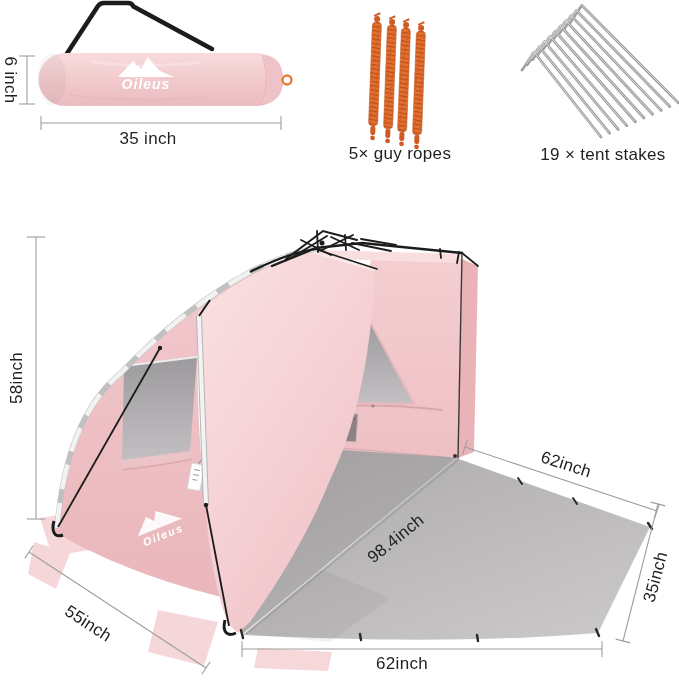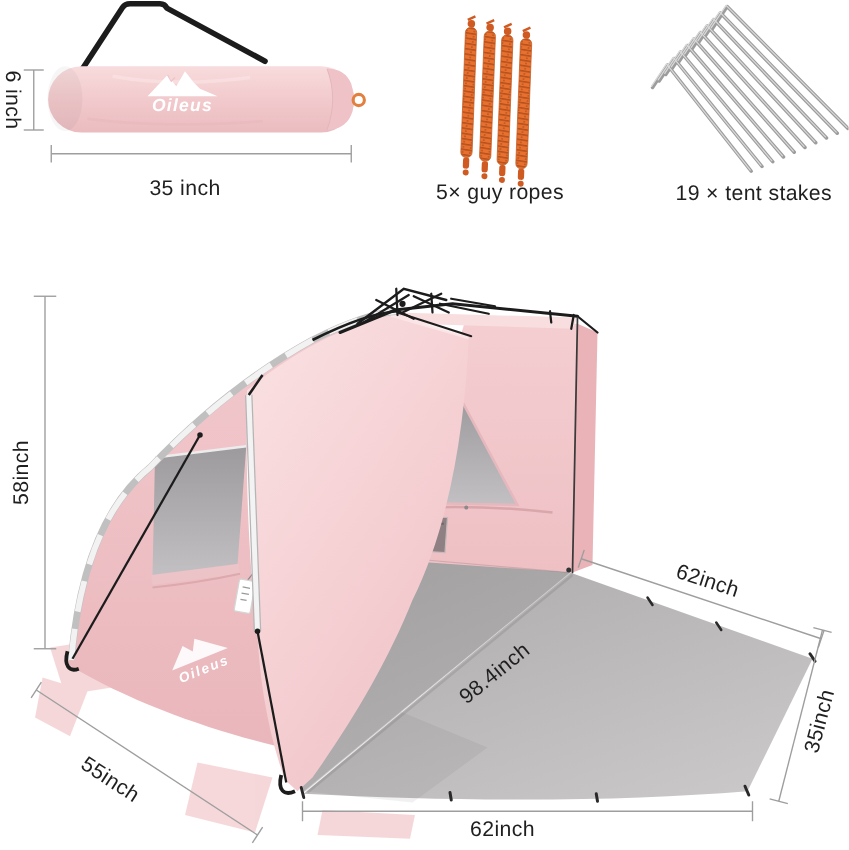--- a/index.html
+++ b/index.html
@@ -260,21 +260,21 @@
           <path d="M650.7 502.1 L665.3 505.9"></path>
           <path d="M615.7 639.1 L630.3 642.9"></path>
       <path d="M242 649 H602"></path>
           <path d="M242 641 V657"></path>
           <path d="M602 641 V657"></path>
     </g>
   </g>
 </svg>
 
 <div class="label" style="left:10px;top:80px;--r:90deg">6 inch</div>
-<div class="label" style="left:148px;top:151px">35 inch</div>
+<div class="label" style="left:148px;top:139px">35 inch</div>
 <div class="label" style="left:400px;top:154px">5× guy ropes</div>
 <div class="label" style="left:603px;top:155px">19 × tent stakes</div>
 <div class="label" style="left:17px;top:378px;--r:-90deg">58inch</div>
 <div class="label" style="left:88px;top:624px;--r:33deg">55inch</div>
 <div class="label" style="left:566px;top:465px;--r:18deg">62inch</div>
 <div class="label" style="left:396px;top:539px;--r:-39deg">98.4inch</div>
 <div class="label" style="left:656px;top:577px;--r:-75deg">35inch</div>
 <div class="label" style="left:402px;top:664px">62inch</div>
 
 </div>

